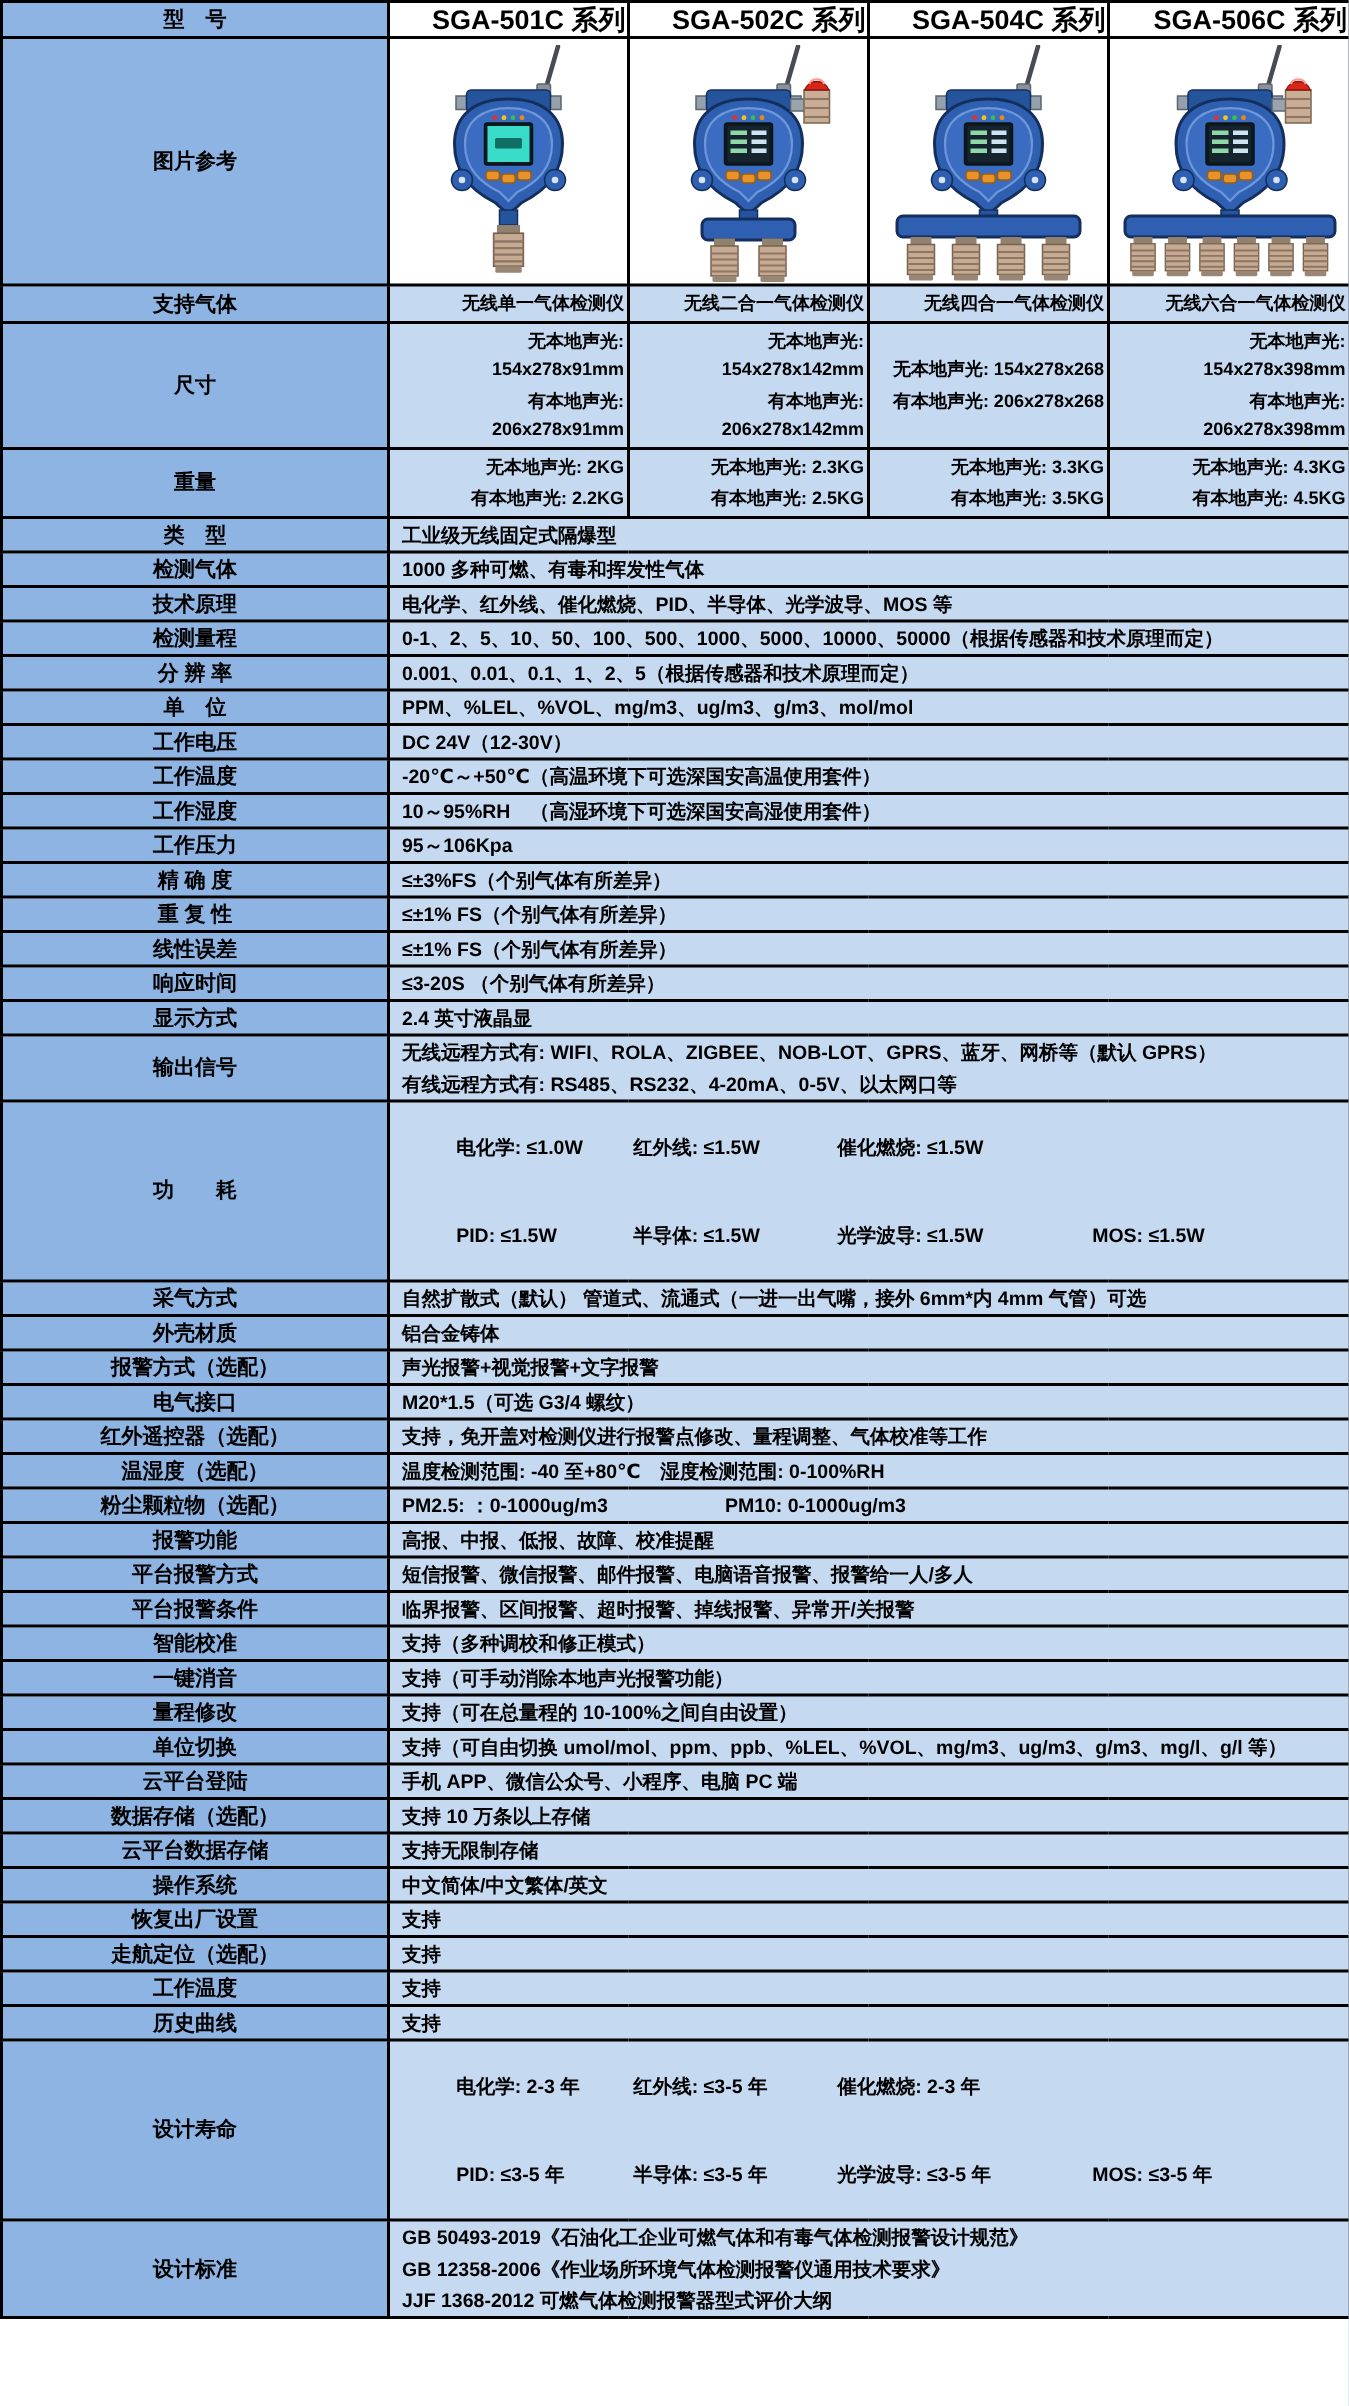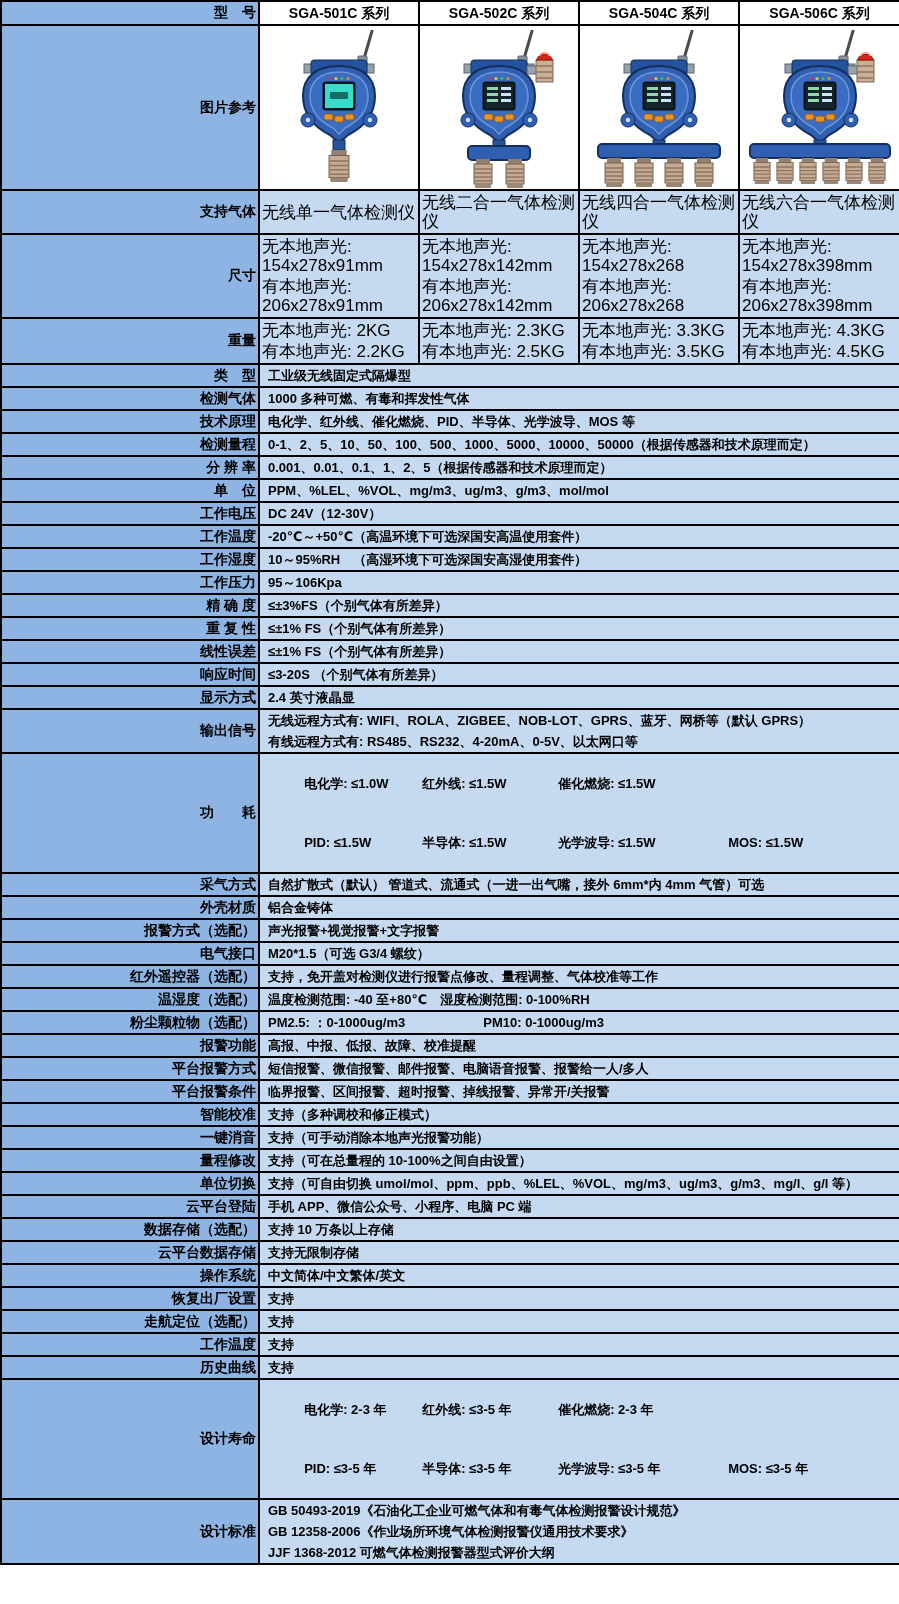--- a/index.html
+++ b/index.html
@@ -1,25 +1,25 @@
 <!DOCTYPE html>
 <html lang="zh" style="--label-bg: #8DB4E2; --cell-bg: #C5D9F1; --header-bg: #FFFFFF; --border: #000000; --text: #000000; --device-body-blue: #2E5FB0; --device-brass: #C6AB92; --beacon-red: #D9261A; --screen-teal: #38DCC8; --button-orange: #E8922A;"><head>
 <meta charset="utf-8">
 <title>SGA spec table</title>
 <style>
   html,body{margin:0;padding:0;background:#fff;}
   body{font-family:"Liberation Sans","DejaVu Sans",sans-serif;color:var(--text,#000);}
   .wrap{width:899px;}
   table{width:899px;border-collapse:collapse;table-layout:fixed;background:var(--cell-bg,#C5D9F1);}
   td{border:2px solid var(--border,#000);overflow:hidden;vertical-align:middle;}
-  .lbl{background:var(--label-bg,#8DB4E2);text-align:right;font-weight:700;font-size:14px;
+  .lbl{background:var(--label-bg,#8DB4E2);text-align:center;font-weight:700;font-size:14px;
        white-space:pre-wrap;padding:1px 2px;}
   .val{background:var(--cell-bg,#C5D9F1);text-align:left;font-weight:600;font-size:13px;padding:1px 8px;}
-  .cell{background:var(--cell-bg,#C5D9F1);text-align:left;font-weight:400;font-size:17px;padding:2px 2px;}
-  .model{background:var(--header-bg,#fff);text-align:center;font-weight:700;font-size:14px;line-height:20px;}
+  .cell{background:var(--cell-bg,#C5D9F1);text-align:right;font-weight:700;font-size:12px;padding:2px 2px;}
+  .model{background:var(--header-bg,#fff);text-align:right;font-weight:700;font-size:18px;line-height:20px;}
   .imgcell{background:var(--header-bg,#fff);height:163px;text-align:center;padding:0;}
   .ln{line-height:19px;white-space:pre-wrap;}
   .ln + .ln{margin-top:2px;}
   .segs .seg{display:inline-block;}
   .segs .s1{width:118px;}
   .segs .s2{width:136px;}
   .segs .s3{width:170px;}
   svg.device{display:block;margin:2px auto 0;}
 </style>
 </head>

